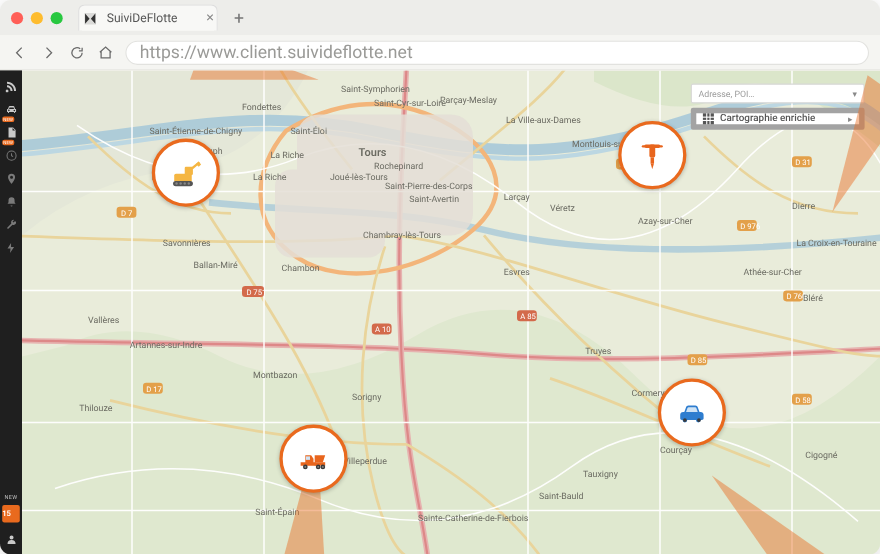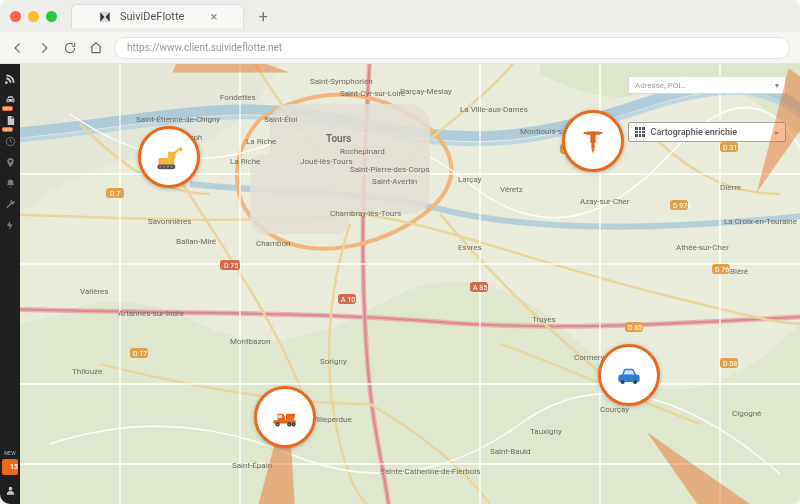--- a/index.html
+++ b/index.html
@@ -3,47 +3,47 @@
 <meta charset="utf-8">
 <style>
   * { margin: 0; padding: 0; box-sizing: border-box; }
   html, body { width: 800px; height: 504px; font-family: -apple-system, "Segoe UI", Roboto, Arial, sans-serif; overflow: hidden; }
   .browser { width: 800px; height: 504px; background: #f5f5f2; border-radius: 10px; overflow: hidden; display: flex; flex-direction: column; box-shadow: 0 4px 16px rgba(0,0,0,0.15); }
   
   .tabbar { height: 32px; background: #ededea; display: flex; align-items: center; padding: 0 10px; gap: 8px; }
   .dots { display: flex; gap: 7px; align-items: center; padding-right: 6px;}
   .dot { width: 11px; height: 11px; border-radius: 50%; }
   .dot.r { background: #ff5f57; } .dot.y { background: #febc2e; } .dot.g { background: #28c840; }
-  .tab { height: 24px; background: #f8f8f6; border-radius: 6px 6px 0 0; display: flex; align-items: center; padding: 0 26px; gap: 8px; font-size: 11px; color: #555; border: 1px solid #ddd; border-bottom: none; }
+  .tab { height: 24px; background: #f8f8f6; border-radius: 6px 6px 0 0; display: flex; align-items: center; padding: 0 3px; gap: 8px; font-size: 11px; color: #555; border: 1px solid #ddd; border-bottom: none; }
   .tab svg { width: 14px; height: 14px; }
   .tab-close { color:#888; font-size:13px; cursor:pointer;}
   .newtab { width:22px; height:22px; display:flex;align-items:center;justify-content:center; color:#777; font-size:16px; border-radius:4px; cursor:pointer;}
   
   .toolbar { height: 32px; background: #f5f5f2; display: flex; align-items: center; padding: 0 10px; gap: 10px; border-bottom: 1px solid #e5e5e2;}
   .tbtn { width: 16px; height: 16px; color: #6b6b6b; display:flex;align-items:center;justify-content:center; cursor:pointer;}
-  .urlbar { flex: 1; height: 22px; background: #fff; border: 1px solid #e2e2df; border-radius: 11px; padding: 0 12px; display:flex; align-items:center; font-size: 10px; color: #9a9a97; }
+  .urlbar { flex: 1; height: 22px; background: #fff; border: 1px solid #e2e2df; border-radius: 11px; padding: 0 12px; display:flex; align-items:center; font-size: 16px; color: #9a9a97; }
   
   .content { flex: 1; display: flex; position: relative; }
   
   .sidebar { width: 20px; background: #1f1f1f; display: flex; flex-direction: column; align-items: center; padding-top: 4px; gap: 1px; }
   .sbitem { width: 20px; height: 20px; display:flex; align-items:center; justify-content:center; cursor:pointer; position:relative;}
   .sbitem svg { width:11px; height:11px; fill:#c9c9c9; }
   .sbitem.dim svg { fill:#7a7a7a; }
   .badge-new { position:absolute; bottom:-2px; left:2px; background:#e96a1e; color:#fff; font-size:4px; padding:0 1px; border-radius:2px; line-height:5px; }
   .sbspacer { flex:1; }
   .sblabel { color:#bbb; font-size:5px; letter-spacing:0.3px; margin-bottom:2px;}
-  .sbdate { width:16px;height:16px;background:#e96a1e;border-radius:2px;display:flex;flex-direction:column;align-items:flex-end;justify-content:center;color:#fff;font-size:7px;line-height:7px;font-weight:600;}
+  .sbdate { width:16px;height:16px;background:#e96a1e;border-radius:2px;display:flex;flex-direction:column;align-items:flex-start;justify-content:center;color:#fff;font-size:7px;line-height:7px;font-weight:600;}
   
   .map { flex:1; position:relative; overflow:hidden; }
   .mapbg { position:absolute; inset:0; }
   
   .mapctrl { position:absolute; top:12px; right:14px; width:158px; display:flex; flex-direction:column; gap:4px;}
   .searchbox { height:18px; background:#fff; border:1px solid #d8d8d6; border-radius:2px; padding:0 6px; font-size:8px; color:#9c9c9c; display:flex;align-items:center; justify-content:space-between;}
   .searchbox .chev { color:#888; font-size:8px;}
-  .cartobox { height:20px; background:#fff; border:1px solid #a3a3a3; border-radius:2px; padding:0 6px; font-size:9px; color:#555; display:flex;align-items:center; gap:6px; justify-content:flex-end; font-weight:500;margin-top:24px;}
+  .cartobox { height:20px; background:#fff; border:5px solid #a3a3a3; border-radius:2px; padding:0 6px; font-size:9px; color:#555; display:flex;align-items:center; gap:6px; justify-content:flex-end; font-weight:500;}
   .cartobox .grid { display:grid; grid-template-columns:repeat(3,2.5px); grid-auto-rows:2.5px; gap:1px;}
   .cartobox .grid div{ background:#555;}
   .cartobox .caret { margin-left:auto; color:#888; font-size:8px;}
   
   .asset { position:absolute; }
   .beam { position:absolute; transform-origin: top center; }
   .disc { width:62px; height:62px; border-radius:50%; background:#fff; border:3px solid #e96a1e; display:flex;align-items:center;justify-content:center; box-shadow:0 1px 4px rgba(0,0,0,0.25); position:relative; z-index:2;}
   .disc svg { width:34px; height:34px; }
 </style>
 </head>

